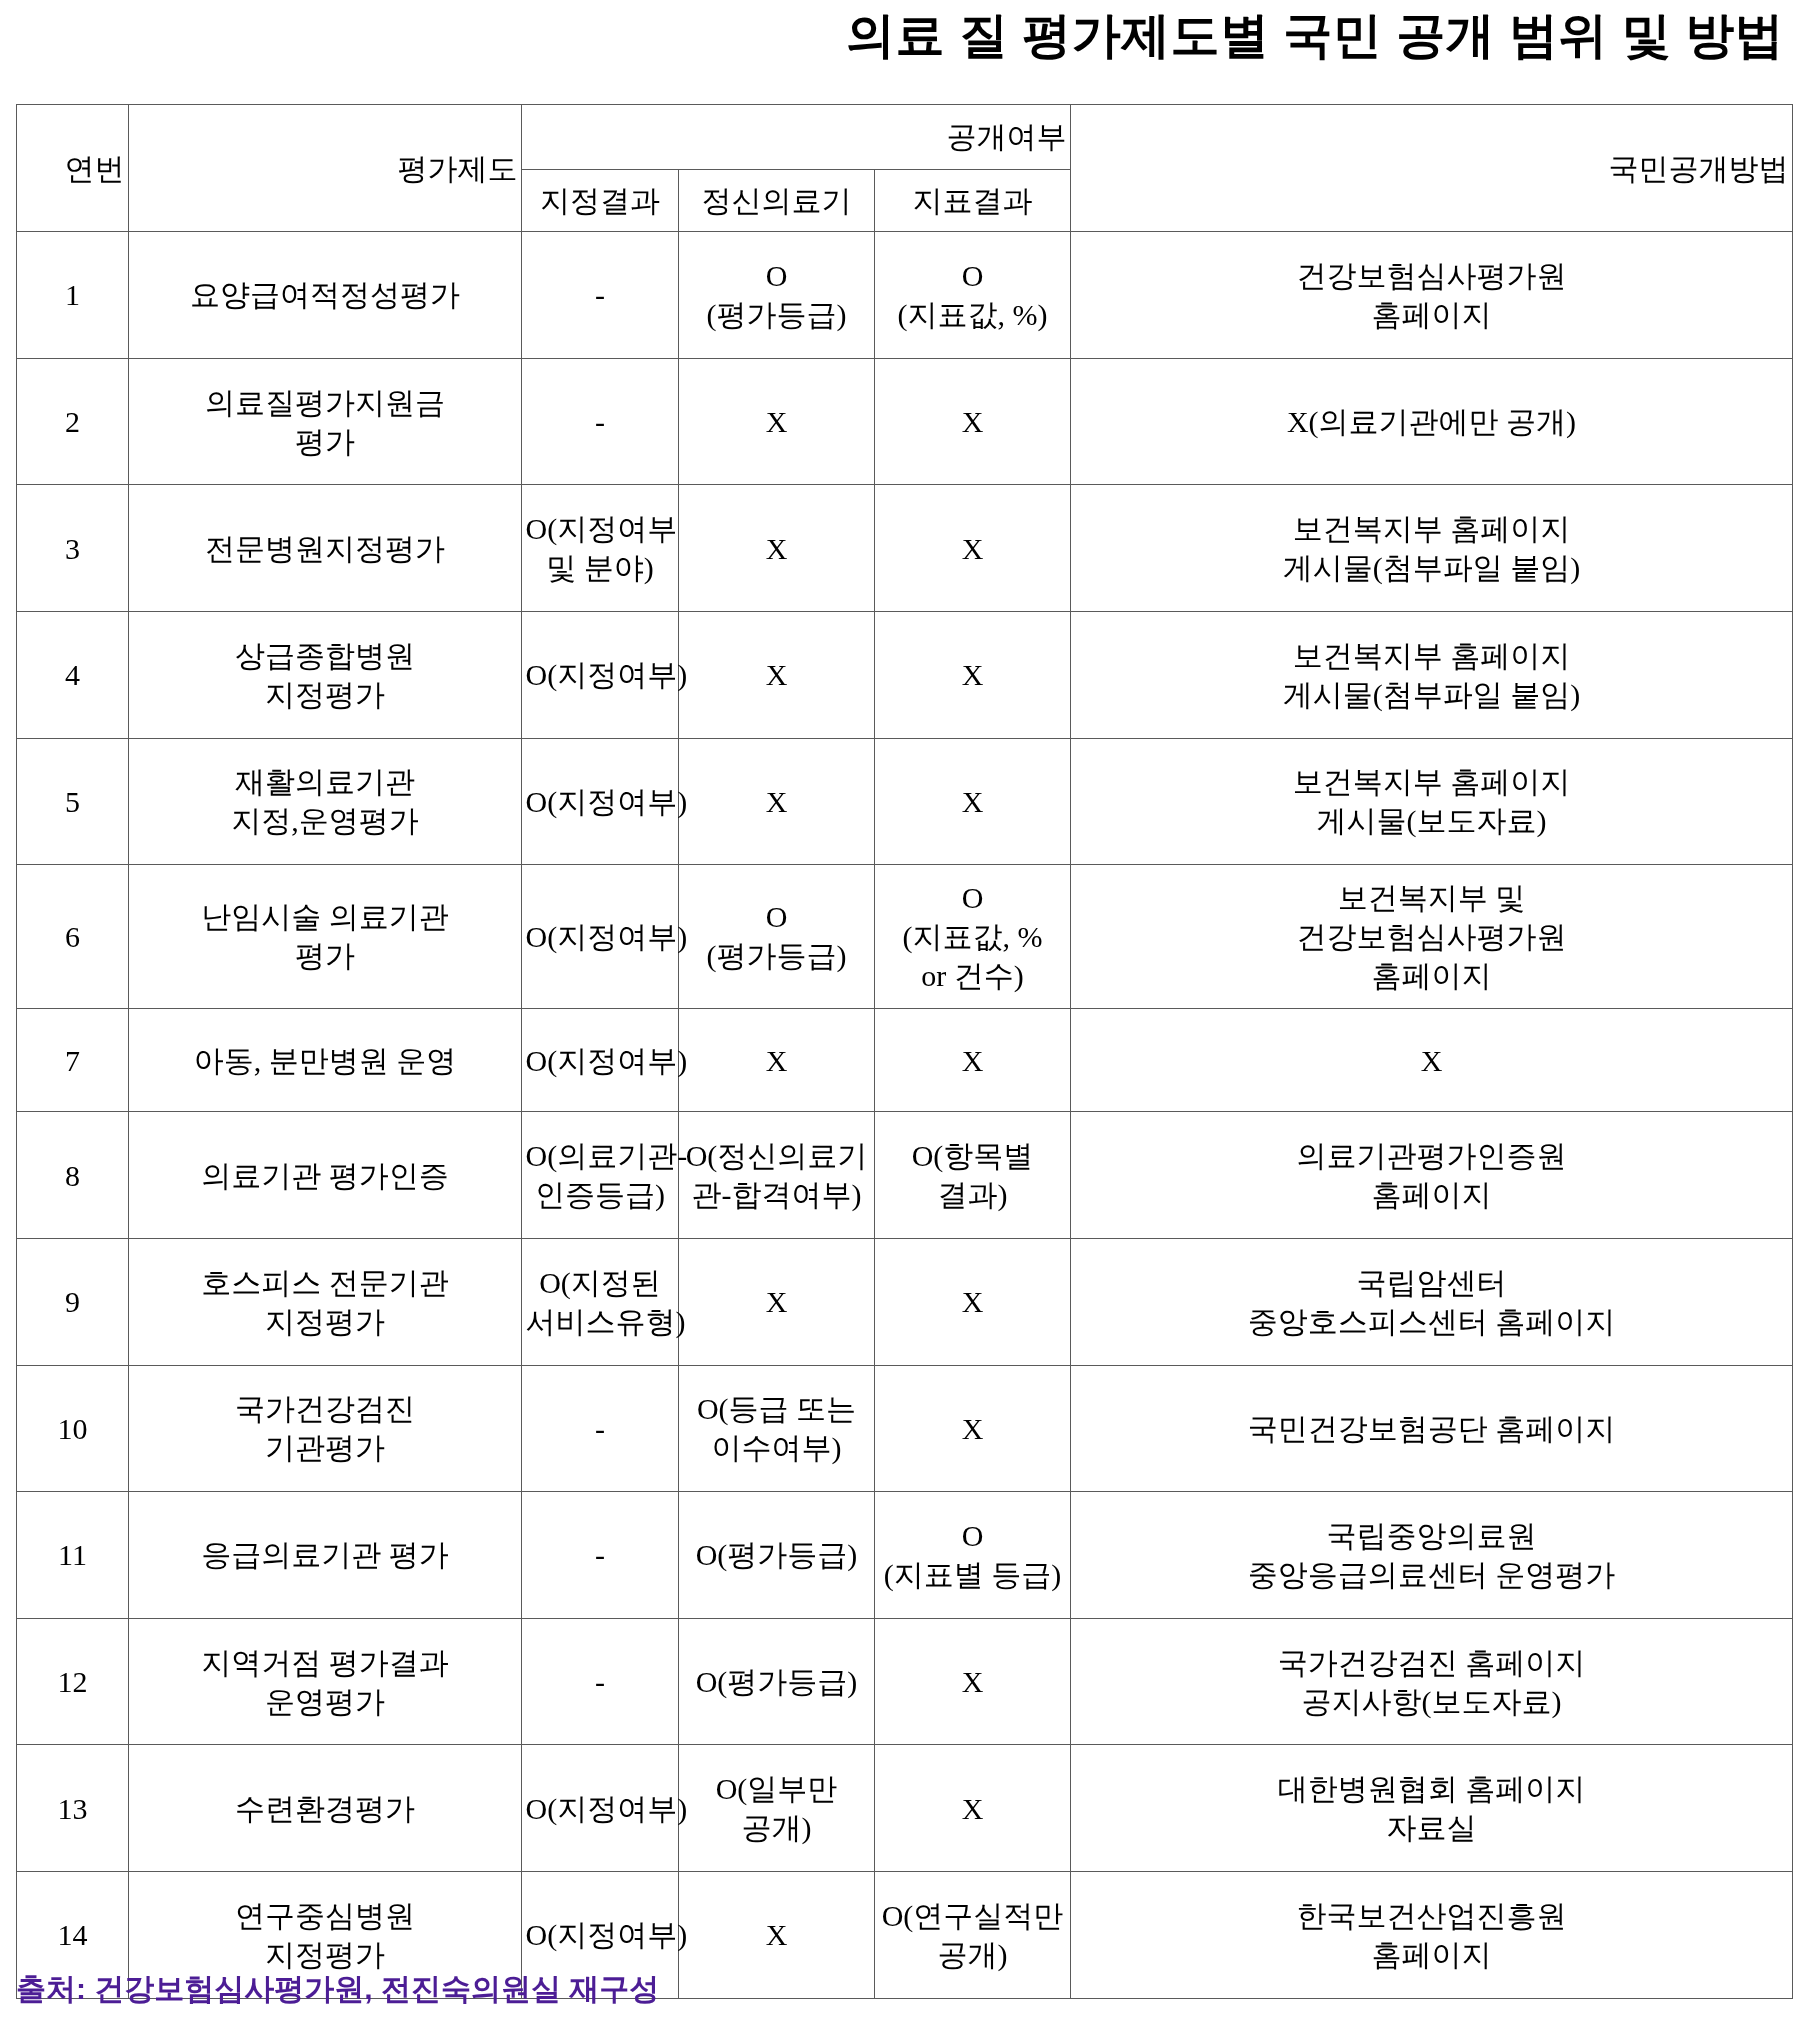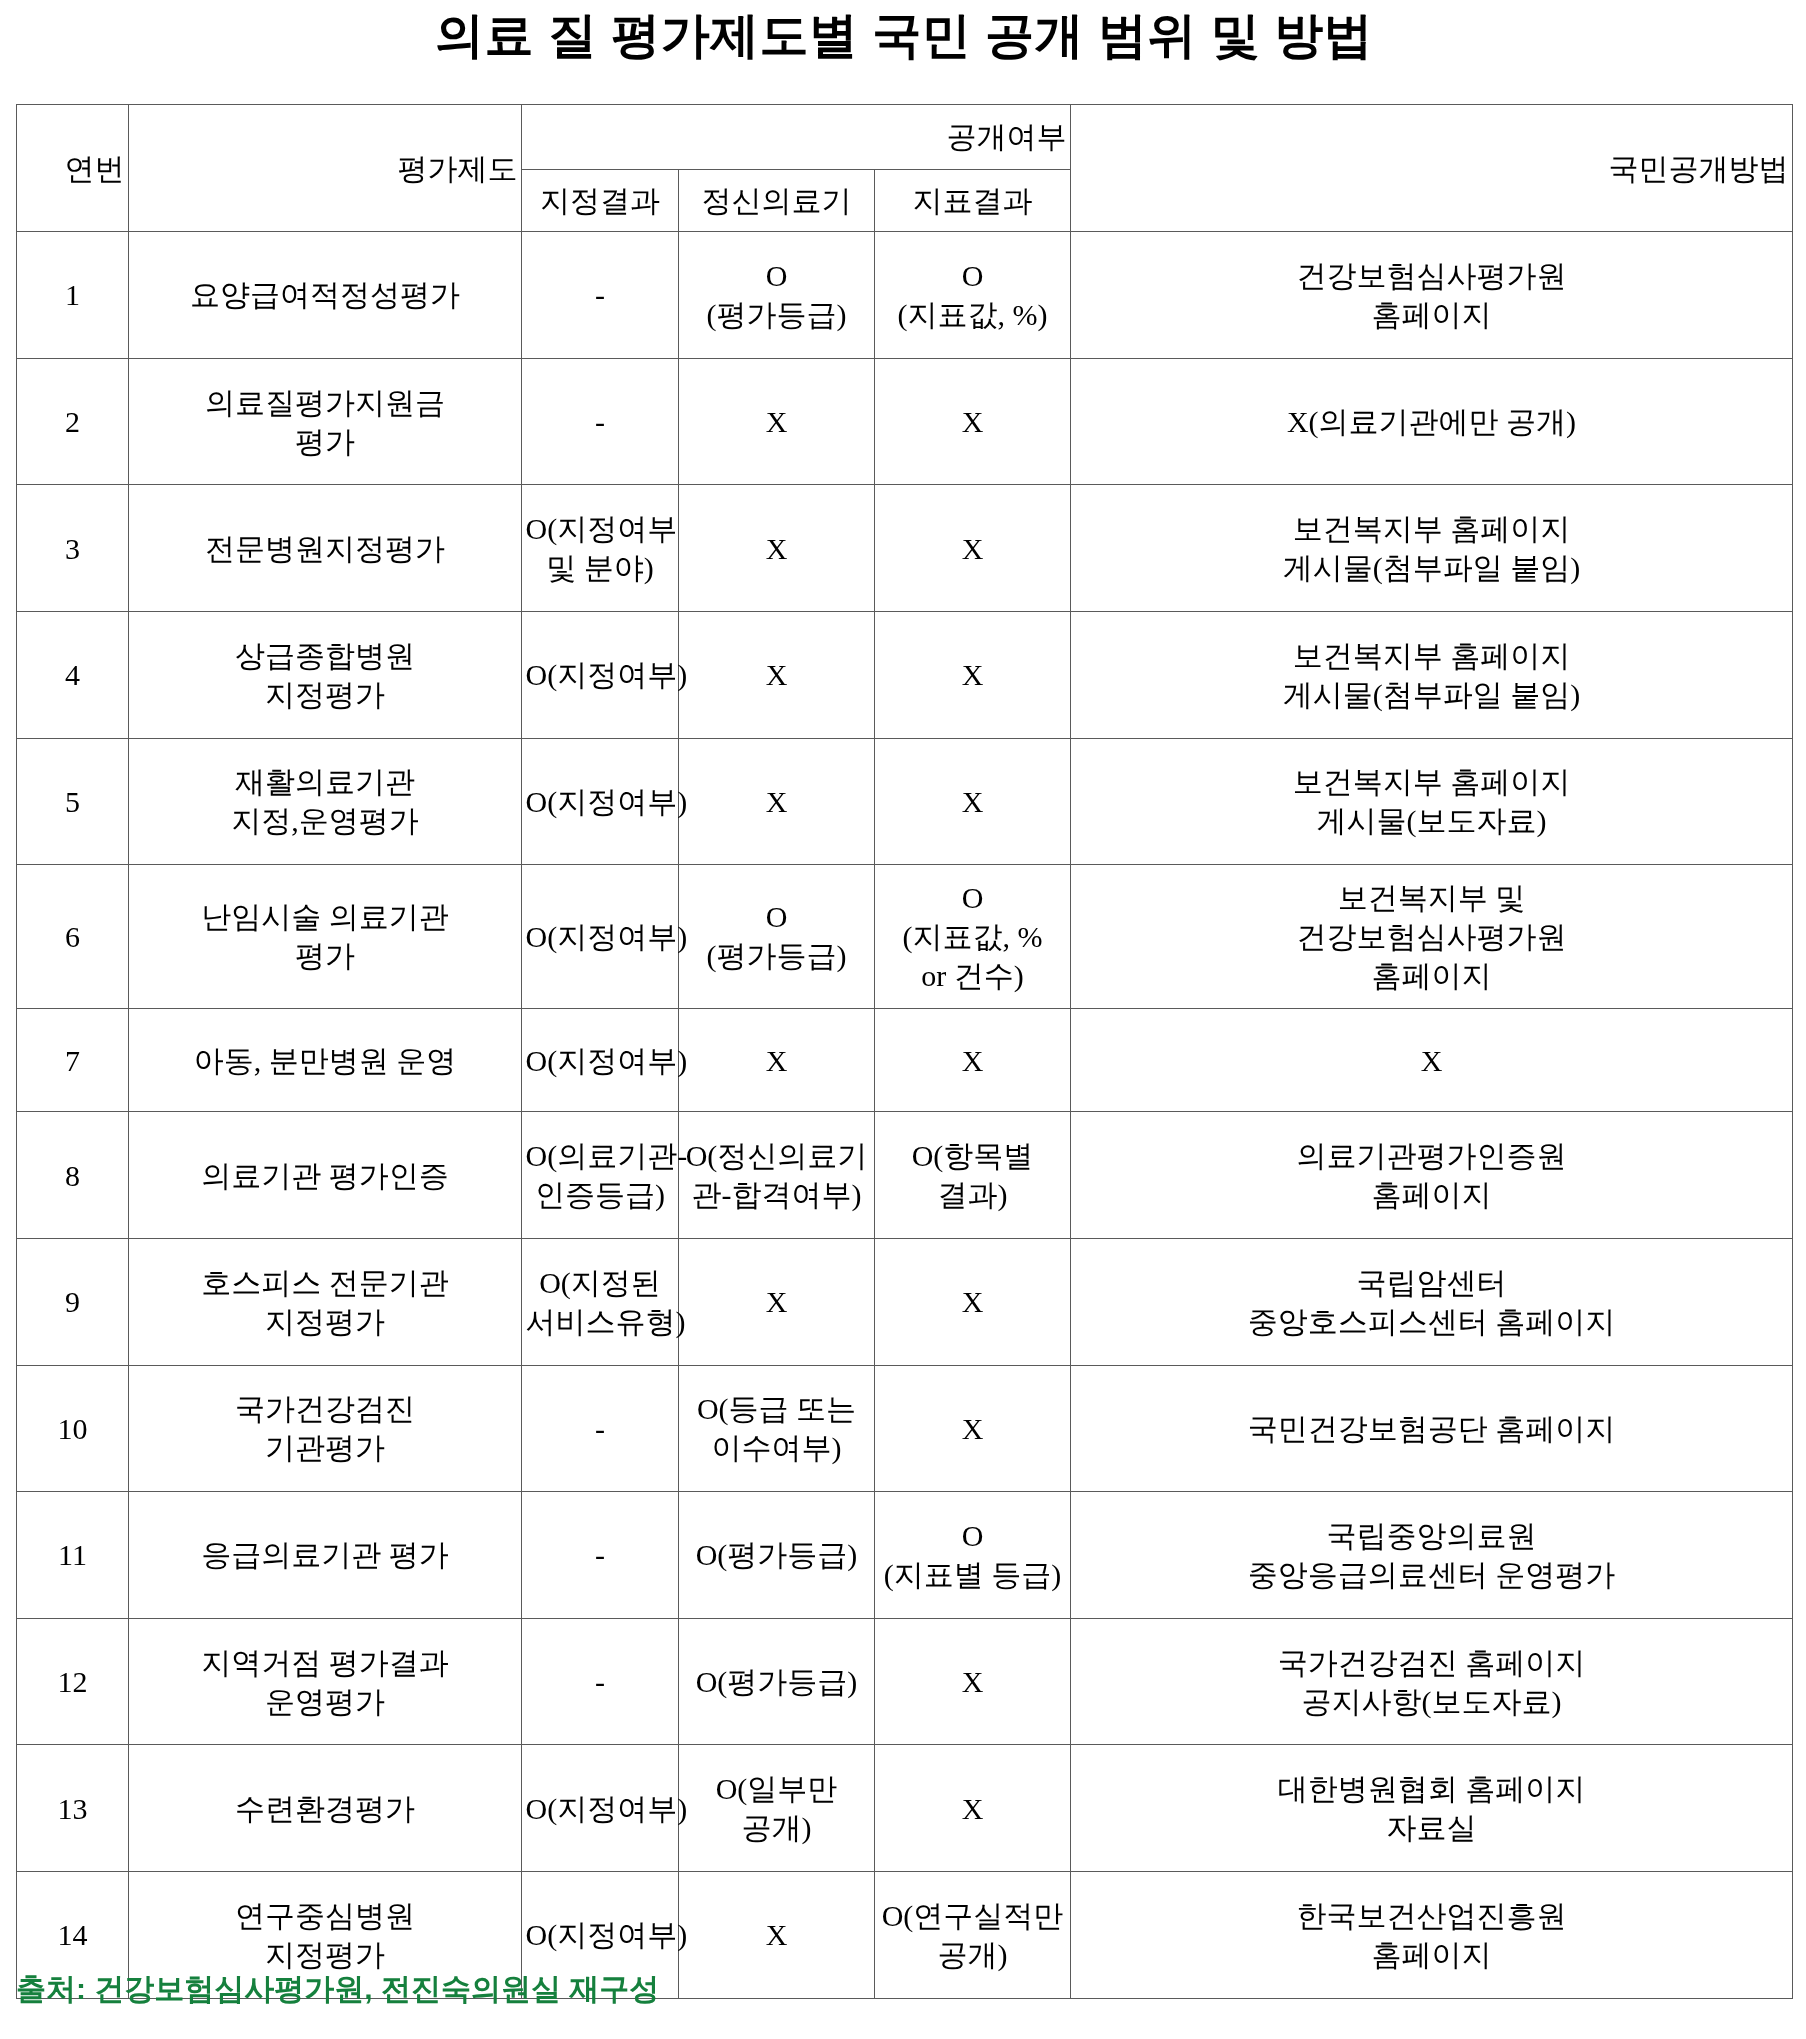--- a/index.html
+++ b/index.html
@@ -20,28 +20,27 @@
     height: 2040px;
     box-sizing: border-box;
   }
 
   
   .doc-title {
     position: absolute;
     top: 7px;
     left: 0;
     width: 1784px;
-    text-align: center;
+    text-align: right;
     font-family: "Liberation Sans", "DejaVu Sans", sans-serif;
     font-weight: bold;
     font-size: 49px;
     letter-spacing: 0.4px;
     line-height: 1.15;
     color: #000;
-    padding-left: 12px;
   }
 
   
   .table-wrap {
     position: absolute;
     left: 16px;
     top: 104px;
     width: 1775px;
   }
   table.qtable {
@@ -100,21 +99,21 @@
   .cell-lines span { display: block; }
 
   
   .source {
     position: absolute;
     left: 16px;
     top: 1969px;
     font-family: "Liberation Sans", "DejaVu Sans", sans-serif;
     font-weight: bold;
     font-size: 30px;
-    color: #15803d;
+    color: #4c1d95;
     white-space: nowrap;
   }
 </style>
 </head>
 <body>
 
 <div class="page">
 
   <div class="doc-title">의료 질 평가제도별 국민 공개 범위 및 방법</div>
 

